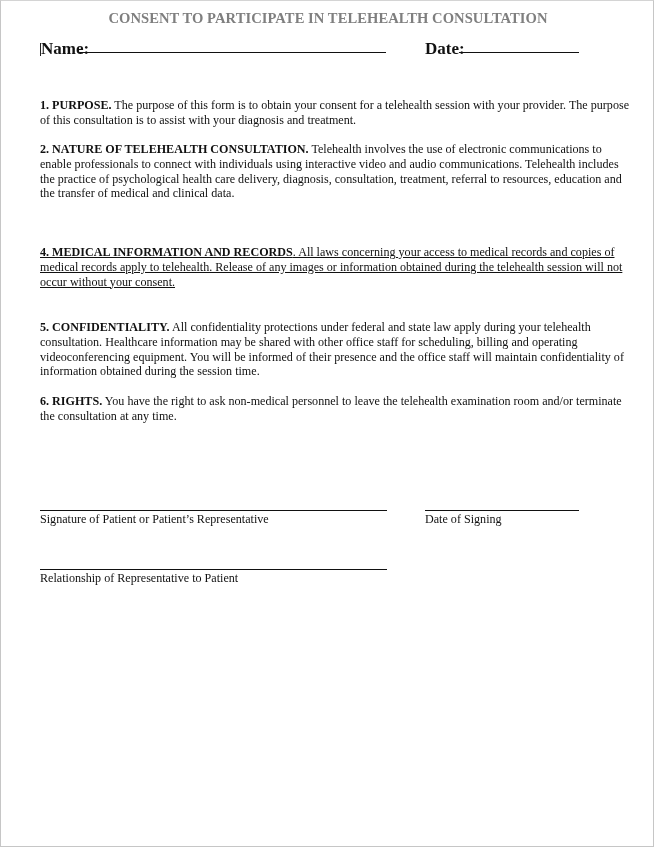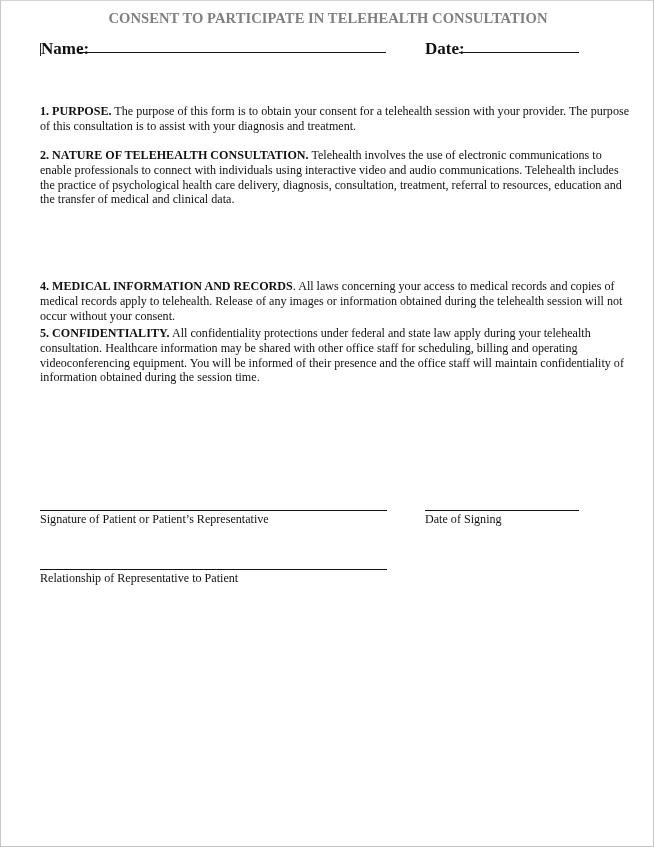--- a/index.html
+++ b/index.html
@@ -2,21 +2,21 @@
 <html><head>
 <meta charset="utf-8">
 <style>
   html, body { margin:0; padding:0; background:#ffffff; }
   body { width:654px; height:847px; position:relative; overflow:hidden; font-family:"Liberation Serif", serif; color:#111; }
   .page { position:absolute; left:0; top:0; width:652px; height:845px; border:1px solid #c6c6c6; border-top-color:#d4d4d4; background:#fff; }
   .title { position:absolute; left:0; width:654px; top:9px; text-align:center; font-weight:bold; font-size:14.6px; color:#7f7f7f; letter-spacing:0.05px; }
   .hdr { position:absolute; top:38px; font-weight:bold; font-size:17px; }
   .cursor { display:inline-block; width:1px; height:13px; background:#222; vertical-align:-2px; margin-right:0; }
   .uline { position:absolute; height:1px; background:#111; }
-  .para { position:absolute; left:39px; width:590px; font-size:12.1px; line-height:14.8px;margin-top:6px; }
+  .para { position:absolute; left:39px; width:590px; font-size:12.1px; line-height:14.8px; }
   .para b { font-weight:bold; }
   .sigline { position:absolute; height:1px; background:#111; }
   .siglabel { position:absolute; font-size:12.1px; }
 </style>
 </head>
 <body>
 
 <div class="page">
 
   <div class="title">CONSENT TO PARTICIPATE IN TELEHEALTH CONSULTATION</div>
@@ -33,28 +33,31 @@
 
   <div class="para" style="top:97px;">
     <b>1. PURPOSE.</b><span> The purpose of this form is to obtain your consent for a telehealth session with your provider. The purpose of this consultation is to assist with your diagnosis and treatment.</span>
   </div>
 
   <div class="para" style="top:141px;">
     <b>2. NATURE OF TELEHEALTH CONSULTATION.</b><span> Telehealth involves the use of electronic communications to enable professionals to connect with individuals using interactive video and audio communications. Telehealth includes the practice of psychological health care delivery, diagnosis, consultation, treatment, referral to resources, education and the transfer of medical and clinical data.</span>
   </div>
 
 
-  <div class="para" style="top:272px;">
+  <div class="para" style="top:244px;text-decoration:underline;">
     <b>4. MEDICAL INFORMATION AND RECORDS</b><span>. All laws concerning your access to medical records and copies of medical records apply to telehealth. Release of any images or information obtained during the telehealth session will not occur without your consent.</span>
   </div>
 
   <div class="para" style="top:319px;">
     <b>5. CONFIDENTIALITY.</b><span> All confidentiality protections under federal and state law apply during your telehealth consultation. Healthcare information may be shared with other office staff for scheduling, billing and operating videoconferencing equipment. You will be informed of their presence and the office staff will maintain confidentiality of information obtained during the session time.</span>
   </div>
 
+  <div class="para" style="top:393px;">
+    <b>6. RIGHTS.</b><span> You have the right to ask non-medical personnel to leave the telehealth examination room and/or terminate the consultation at any time.</span>
+  </div>
 
 
   <div class="sigline" style="left:39px; top:509px; width:347px;"></div>
   <div class="siglabel" style="left:39px; top:511px;text-align:right;">Signature of Patient or Patient’s Representative</div>
 
   <div class="sigline" style="left:424px; top:509px; width:154px;"></div>
   <div class="siglabel" style="left:424px; top:511px;text-align:right;">Date of Signing</div>
 
   <div class="sigline" style="left:39px; top:568px; width:347px;"></div>
   <div class="siglabel" style="left:39px; top:570px;">Relationship of Representative to Patient</div>

